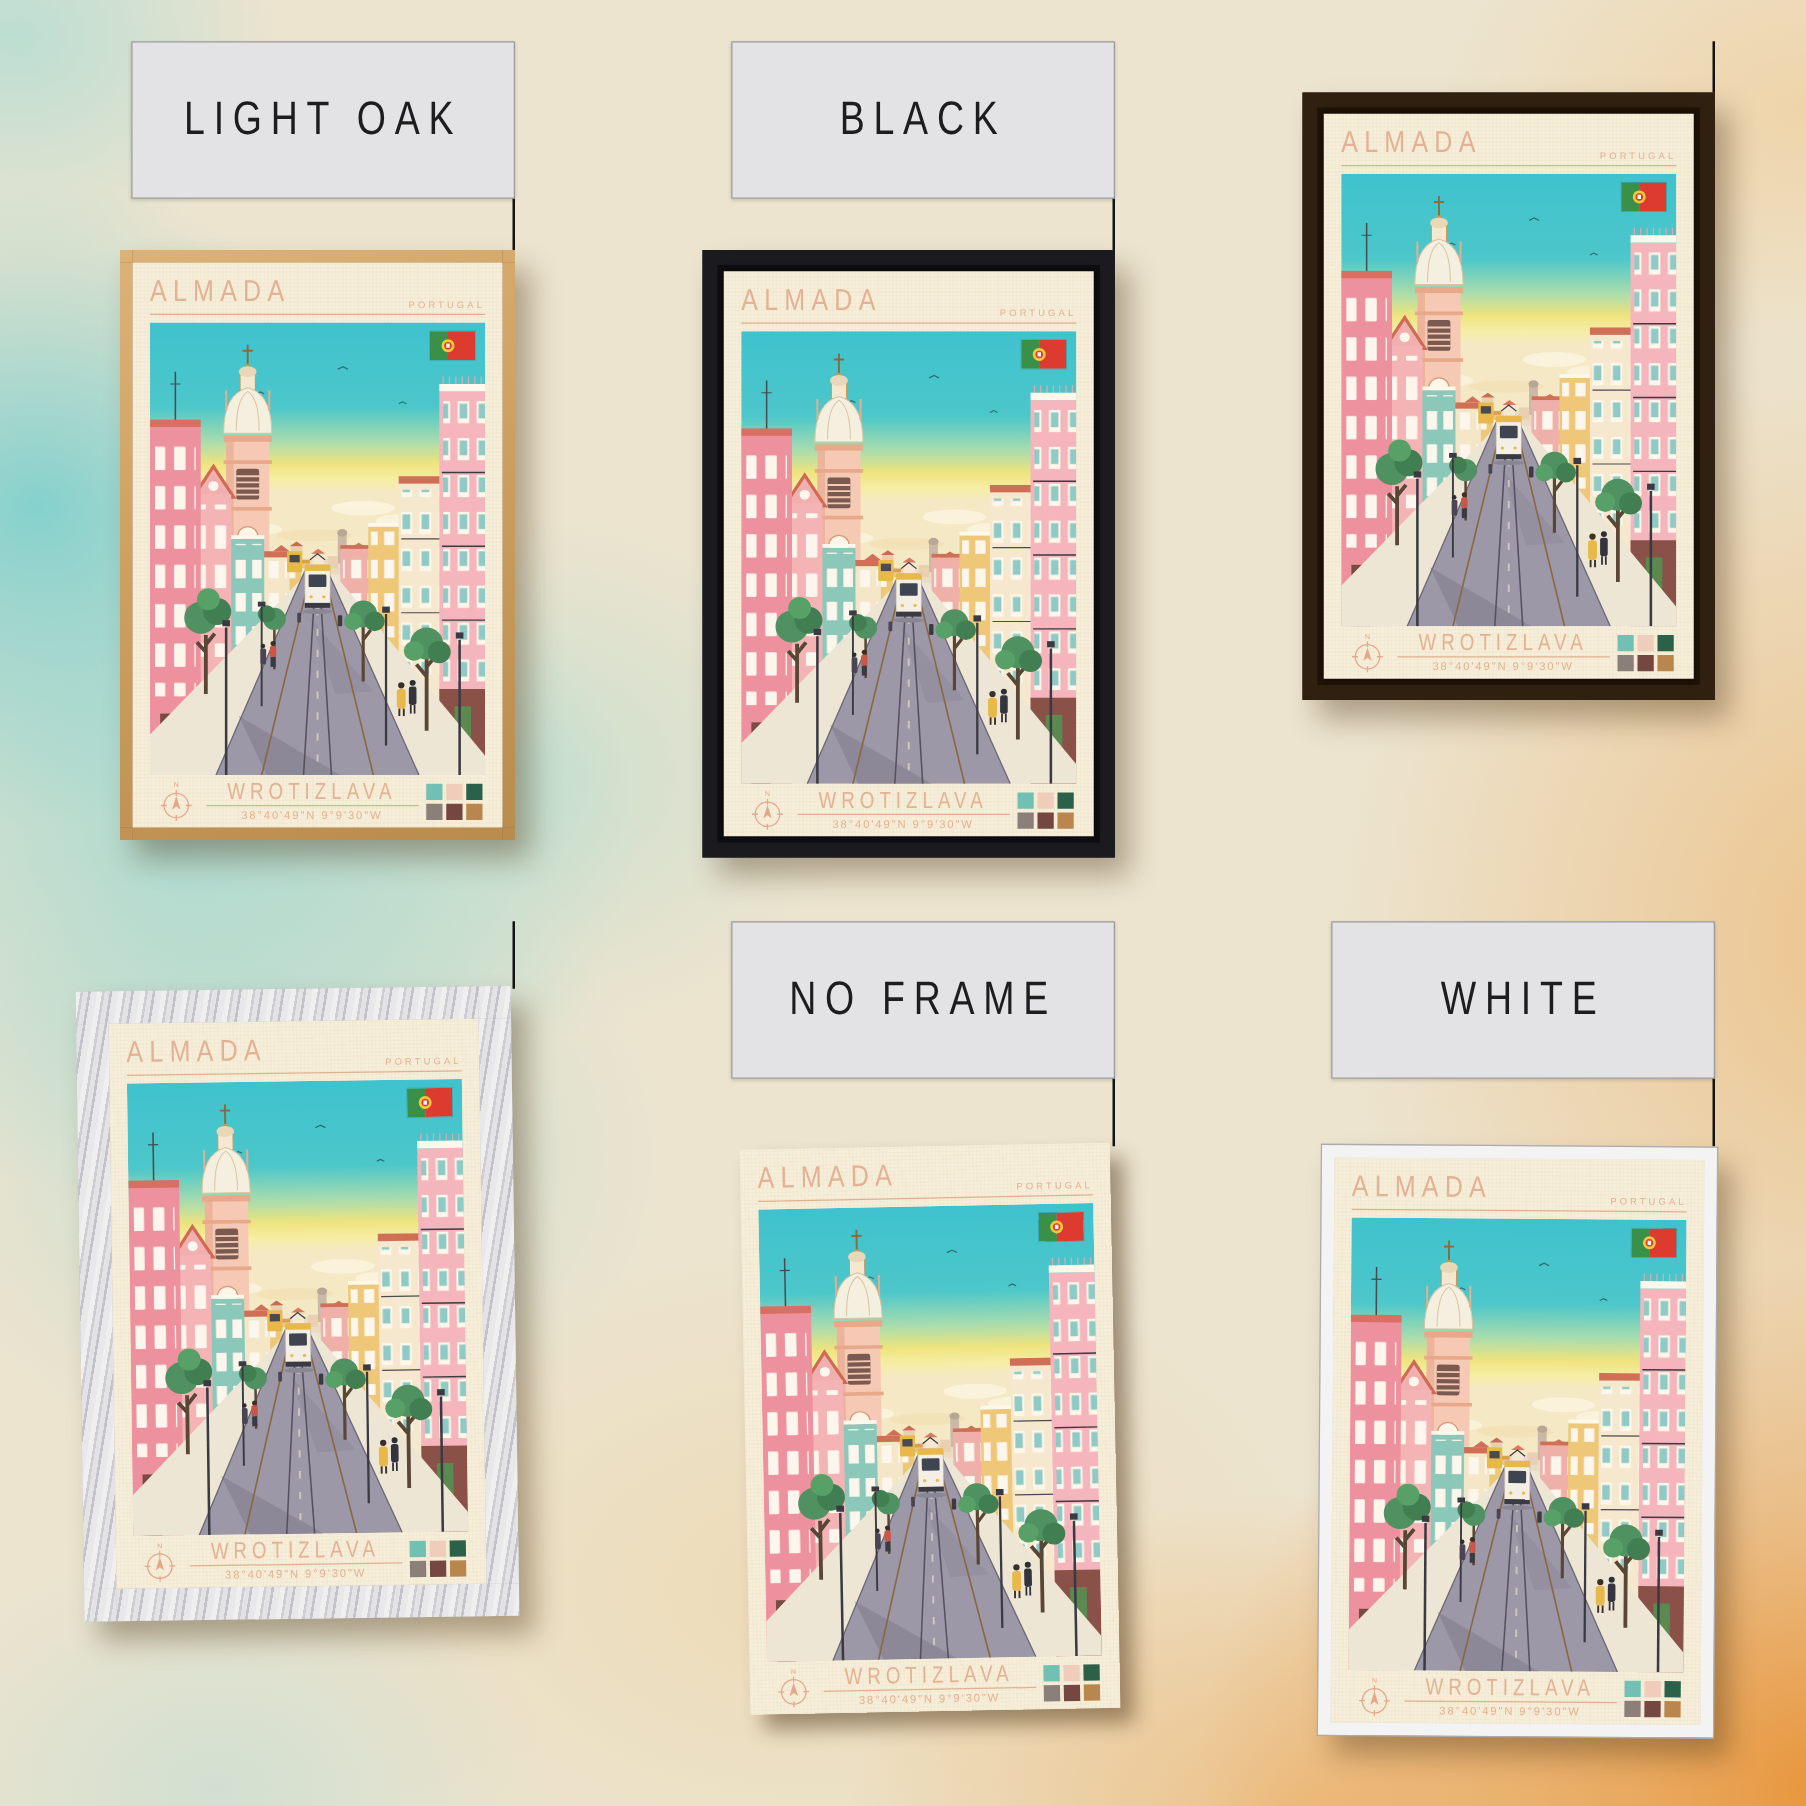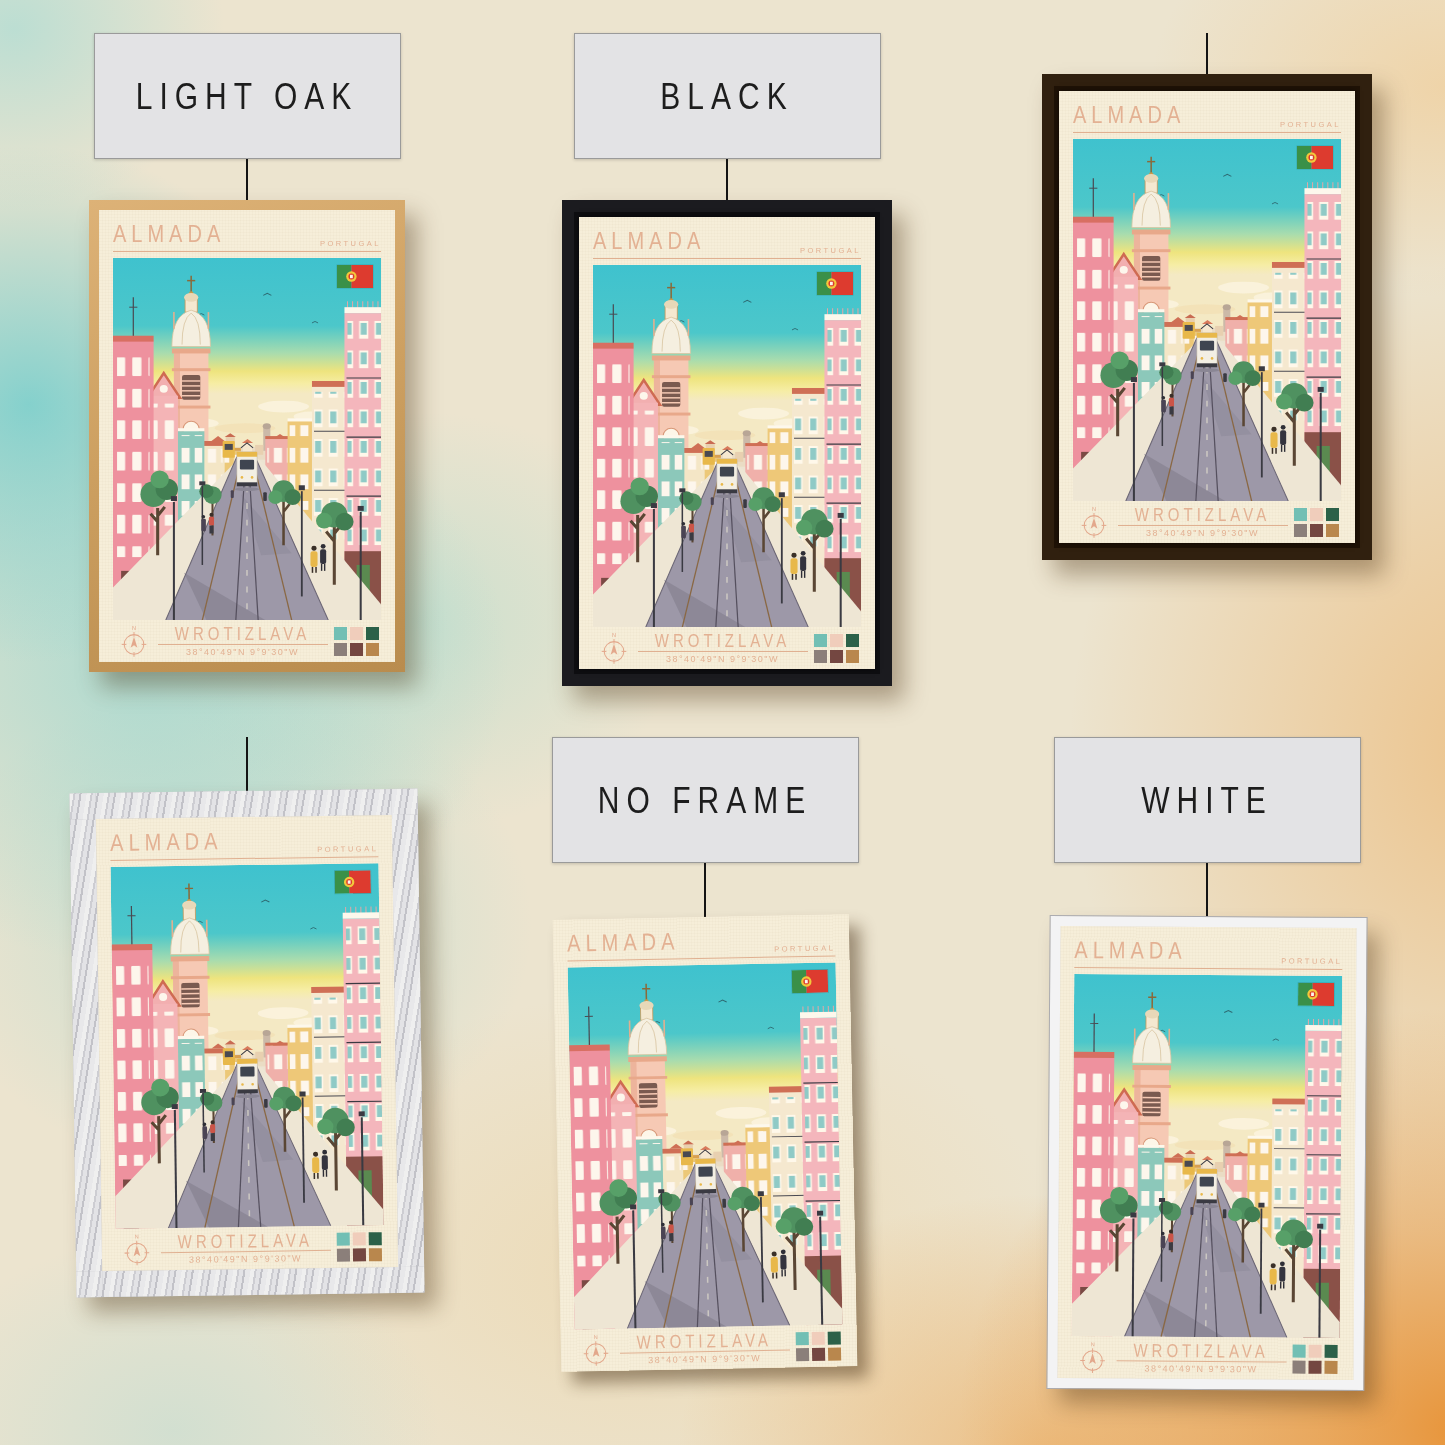--- a/index.html
+++ b/index.html
@@ -13,23 +13,23 @@
       radial-gradient(380px 300px at 29% 43%, rgba(150,216,204,.38), rgba(150,216,204,0) 70%),
       radial-gradient(430px 360px at 16% 64%, rgba(140,212,210,.42), rgba(140,212,210,0) 70%),
       radial-gradient(380px 280px at 12% 99%, rgba(150,212,212,.30), rgba(150,212,212,0) 70%),
       radial-gradient(760px 640px at 101% 99%, rgba(231,138,38,.88), rgba(231,138,38,0) 66%),
       radial-gradient(620px 700px at 104% 52%, rgba(236,162,72,.50), rgba(236,162,72,0) 70%),
       radial-gradient(520px 380px at 72% 101%, rgba(236,160,70,.55), rgba(236,160,70,0) 70%),
       radial-gradient(420px 300px at 100% 6%, rgba(242,192,122,.45), rgba(242,192,122,0) 70%),
       radial-gradient(600px 400px at 45% 88%, rgba(238,190,110,.25), rgba(238,190,110,0) 70%),
       #ece4cf;
   }
-  .cell{position:absolute;width:330px;display:flex;flex-direction:column;align-items:center;}
+  .cell{position:absolute;width:330px;display:flex;flex-direction:column;align-items:flex-end;}
   #cell-0{left:82px;top:33px}   #cell-1{left:562px;top:33px}   #cell-2{left:1042px;top:33px}
-  #cell-3{left:82px;top:737px}  #cell-4{left:540px;top:737px}  #cell-5{left:1042px;top:737px}
+  #cell-3{left:82px;top:737px}  #cell-4{left:562px;top:737px}  #cell-5{left:1042px;top:737px}
 
   .label-card{
     width:305px;height:124px;background:#e3e3e5;border:1px solid #9a9a9a;
     display:flex;align-items:center;justify-content:center;
     box-shadow:0 1px 3px rgba(0,0,0,.18);
   }
   .label-text{
     display:inline-block;transform:scaleY(1.25);
     font-size:30px;letter-spacing:7px;color:#1d1d1d;white-space:nowrap;
   }

